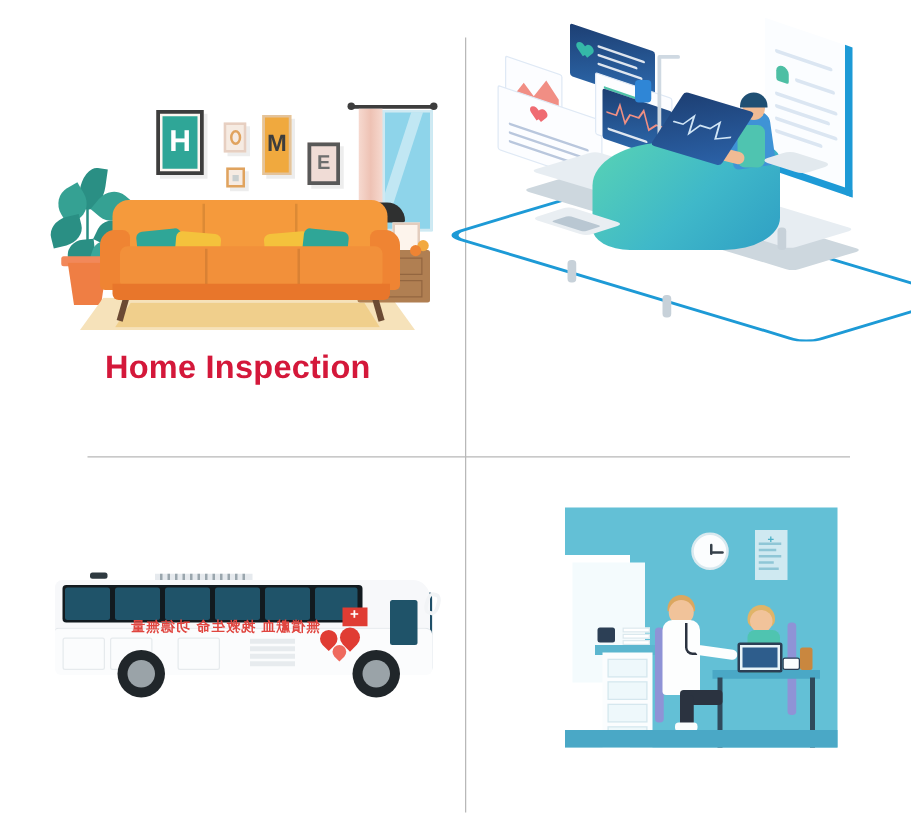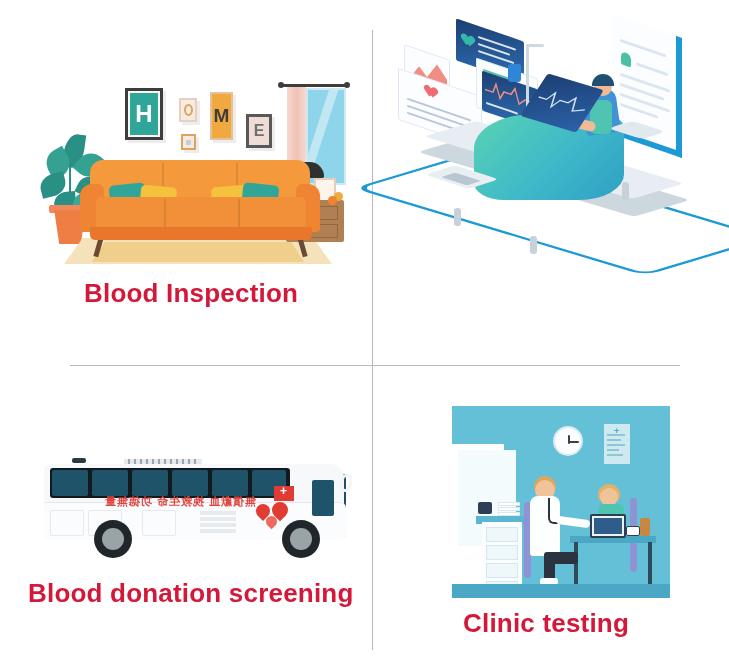--- a/index.html
+++ b/index.html
@@ -441,17 +441,15 @@
     <div class="doc-shoe"></div>
 
     <div class="laptop">
         <i></i>
       </div>
     <div class="monitor-sm"></div>
     <div class="bottle"></div>
     <div class="floor"></div>
   </div>
 
-  <div class="label lbl-home">Blood Inspection</div>
-  <div class="label lbl-blood">Blood donation screening</div>
-  <div class="label lbl-clinic">Clinic testing</div>
+  <div class="label lbl-home">Home Inspection</div>
 
 </div>
 
 </body></html>

